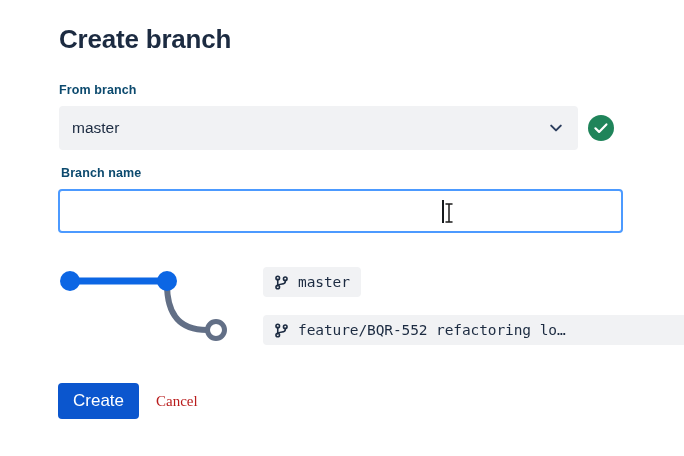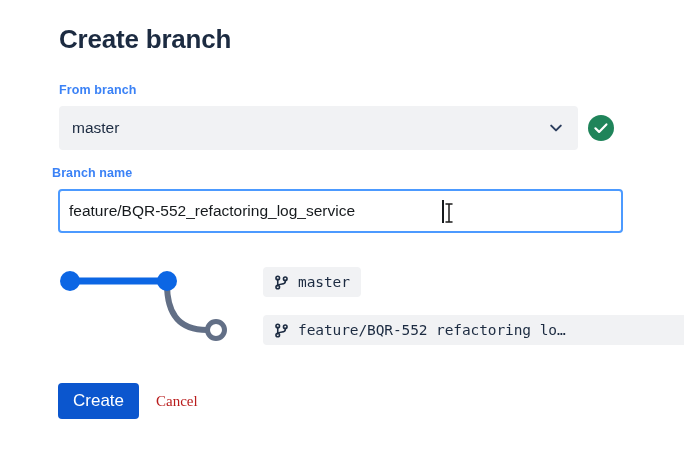--- a/index.html
+++ b/index.html
@@ -36,25 +36,25 @@
     letter-spacing: -0.2px;
     line-height: 32px;
     text-align: center;
   }
 
   
   .field-label {
     position: absolute;
     font-size: 12.5px;
     font-weight: bold;
-    color: #3b82f6;
+    color: #0c4a6e;
     letter-spacing: 0.1px;
   }
   .label-from-branch { left: 59px; top: 83px; }
-  .label-branch-name { left: 52px; top: 166px; }
+  .label-branch-name { left: 61px; top: 166px; }
 
   
   .select-wrap {
     position: absolute;
     left: 59px;
     top: 106px;
     width: 519px;
     height: 44px;
     background: #F1F2F4;
     border-radius: 4px;
@@ -220,21 +220,20 @@
     <span>
       <svg width="26" height="26" viewBox="0 0 26 26">
         <path d="M7.4 13.3 L11.1 16.9 L18.4 9.4" fill="none" stroke="#FFFFFF" stroke-width="2.2" stroke-linecap="round" stroke-linejoin="round"></path>
       </svg>
     </span>
   </div>
 
   <div class="field-label label-branch-name">Branch name</div>
 
   <div class="input-wrap">
-    <span class="input-value" title="feature/BQR-552_refactoring_log_service">feature/BQR-552_refactoring_log_service</span>
     <span class="text-caret"></span>
   </div>
 
   <div class="branch-graph">
     <svg width="190" height="90" viewBox="0 0 190 90">
 
       <line x1="20" y1="23" x2="117" y2="23" stroke="#0C66E4" stroke-width="7" stroke-linecap="round"></line>
 
       <path d="M117 26 C 117 52, 126 72, 157 72" fill="none" stroke="#626F86" stroke-width="6" stroke-linecap="round"></path>
 

